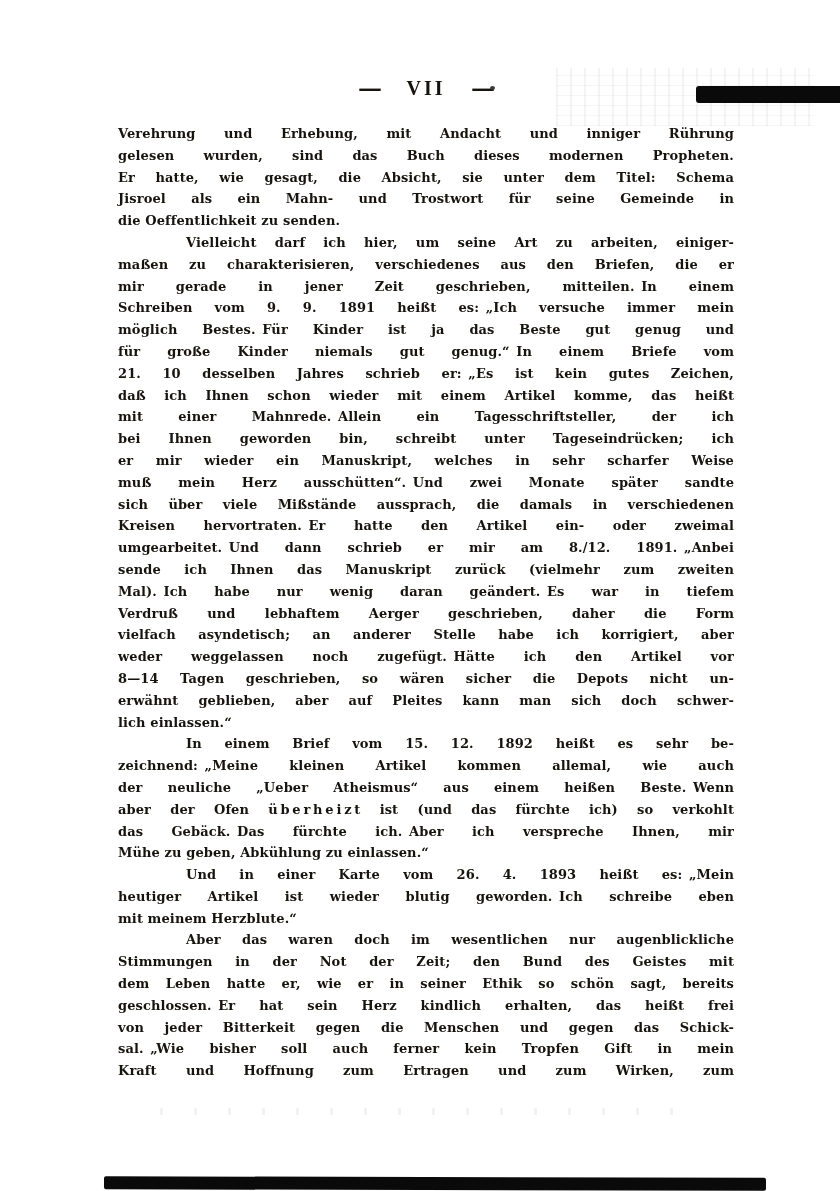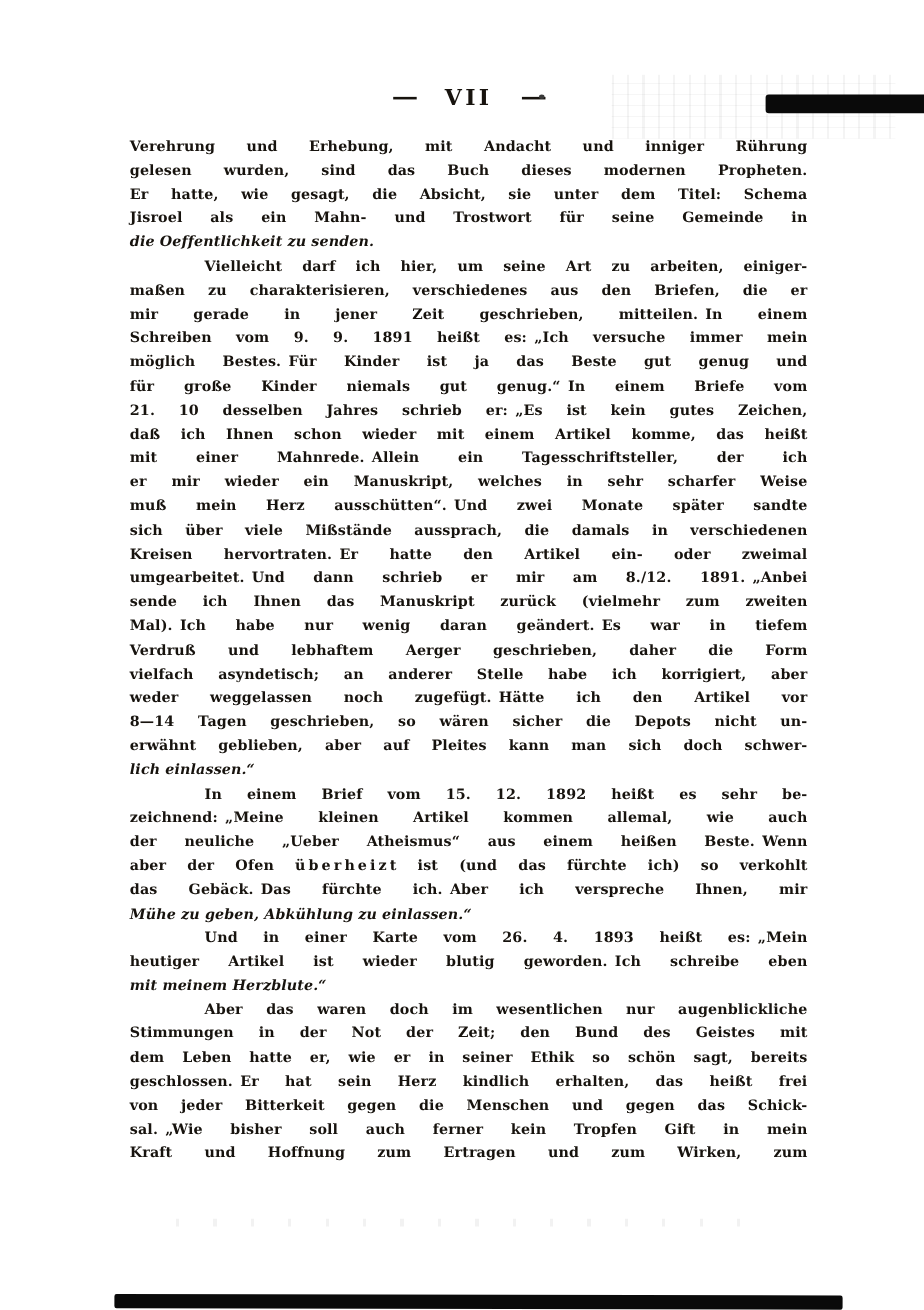--- a/index.html
+++ b/index.html
@@ -12,37 +12,37 @@
   }
   .page { position: absolute; inset: 0; }
 
   .header {
     position: absolute;
     left: 118px; top: 76px; width: 616px;
     display: flex; justify-content: center; align-items: center; gap: 27px;
     font-weight: 700; font-size: 20px; color: var(--ink, #17130e);
   }
   .header .dash { letter-spacing: -1px; transform: scaleX(1.2); }
-  .header .num  { letter-spacing: 3px; }
+  .header .num  { letter-spacing: 3px; font-family: Liberation Serif, serif; }
 
   .textblock {
     position: absolute;
     left: 118px; top: 123px; width: 616px;
     font-weight: 700; font-size: 13px; line-height: 21.8px;
     color: var(--ink, #17130e);
     letter-spacing: 0.1px;
   }
   .para { margin: 0; }
   .line {
     text-align: justify;
     text-align-last: justify;
     min-height: 21.8px;
   }
   .line.indent { text-indent: 68px; }
-  .line.flush  { text-align-last: left; font-style: italic; }
+  .line.flush  { text-align-last: left; }
 
   
   .artifact { position: absolute; pointer-events: none; }
   .bar-top-right {
     left: 696px; top: 86px; width: 144px; height: 17px;
     background: var(--artifact, #0a0a0a);
     border-radius: 3px 0 0 3px;
   }
   .bar-bottom {
     left: 104px; top: 1177px; width: 662px; height: 13px;
@@ -87,20 +87,21 @@
       <div class="para">
         <div class="line indent">Vielleicht darf ich hier, um seine Art zu arbeiten, einiger-</div>
         <div class="line">maßen zu charakterisieren, verschiedenes aus den Briefen, die er</div>
         <div class="line">mir gerade in jener Zeit geschrieben, mitteilen. In einem</div>
         <div class="line">Schreiben vom 9. 9. 1891 heißt es: „Ich versuche immer mein</div>
         <div class="line">möglich Bestes. Für Kinder ist ja das Beste gut genug und</div>
         <div class="line">für große Kinder niemals gut genug.“ In einem Briefe vom</div>
         <div class="line">21. 10 desselben Jahres schrieb er: „Es ist kein gutes Zeichen,</div>
         <div class="line">daß ich Ihnen schon wieder mit einem Artikel komme, das heißt</div>
         <div class="line">mit einer Mahnrede. Allein ein Tagesschriftsteller, der ich</div>
+        <div class="line">bei Ihnen geworden bin, schreibt unter Tageseindrücken; ich</div>
         <div class="line">er mir wieder ein Manuskript, welches in sehr scharfer Weise</div>
         <div class="line">muß mein Herz ausschütten“. Und zwei Monate später sandte</div>
         <div class="line">sich über viele Mißstände aussprach, die damals in verschiedenen</div>
         <div class="line">Kreisen hervortraten. Er hatte den Artikel ein- oder zweimal</div>
         <div class="line">umgearbeitet. Und dann schrieb er mir am 8./12. 1891. „Anbei</div>
         <div class="line">sende ich Ihnen das Manuskript zurück (vielmehr zum zweiten</div>
         <div class="line">Mal). Ich habe nur wenig daran geändert. Es war in tiefem</div>
         <div class="line">Verdruß und lebhaftem Aerger geschrieben, daher die Form</div>
         <div class="line">vielfach asyndetisch; an anderer Stelle habe ich korrigiert, aber</div>
         <div class="line">weder weggelassen noch zugefügt. Hätte ich den Artikel vor</div>

